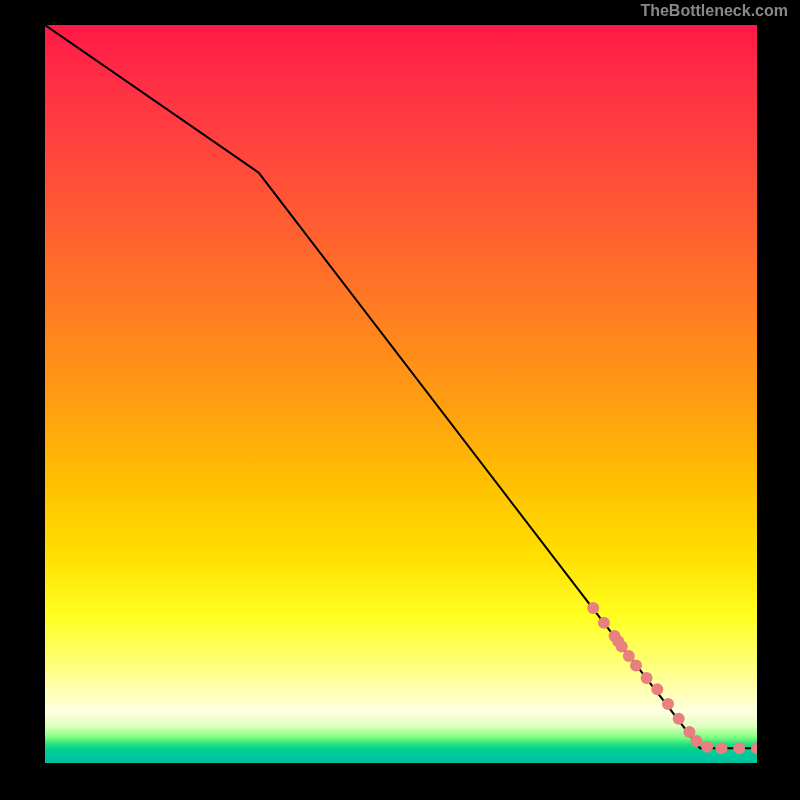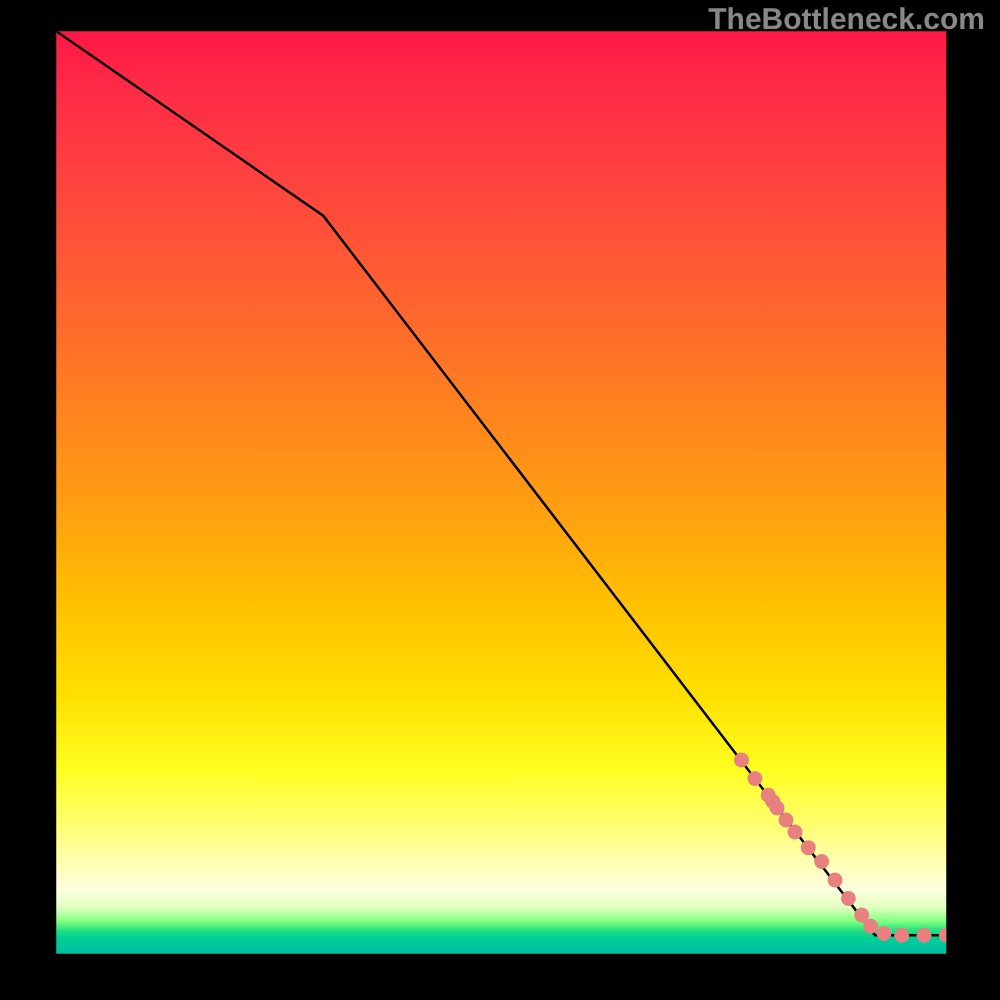--- a/index.html
+++ b/index.html
@@ -8,21 +8,21 @@
     height: 800px;
     background: #000;
     position: relative;
     font-family: Arial, sans-serif;
   }
   .watermark {
     position: absolute;
     top: 2px;
     right: 12px;
     color: #888;
-    font-size: 24px;
+    font-size: 16px;
     font-weight: bold;
     z-index: 10;
   }
   .chart-area {
     position: absolute;
     left: 45px;
     top: 25px;
     width: 712px;
     height: 738px;
   }

